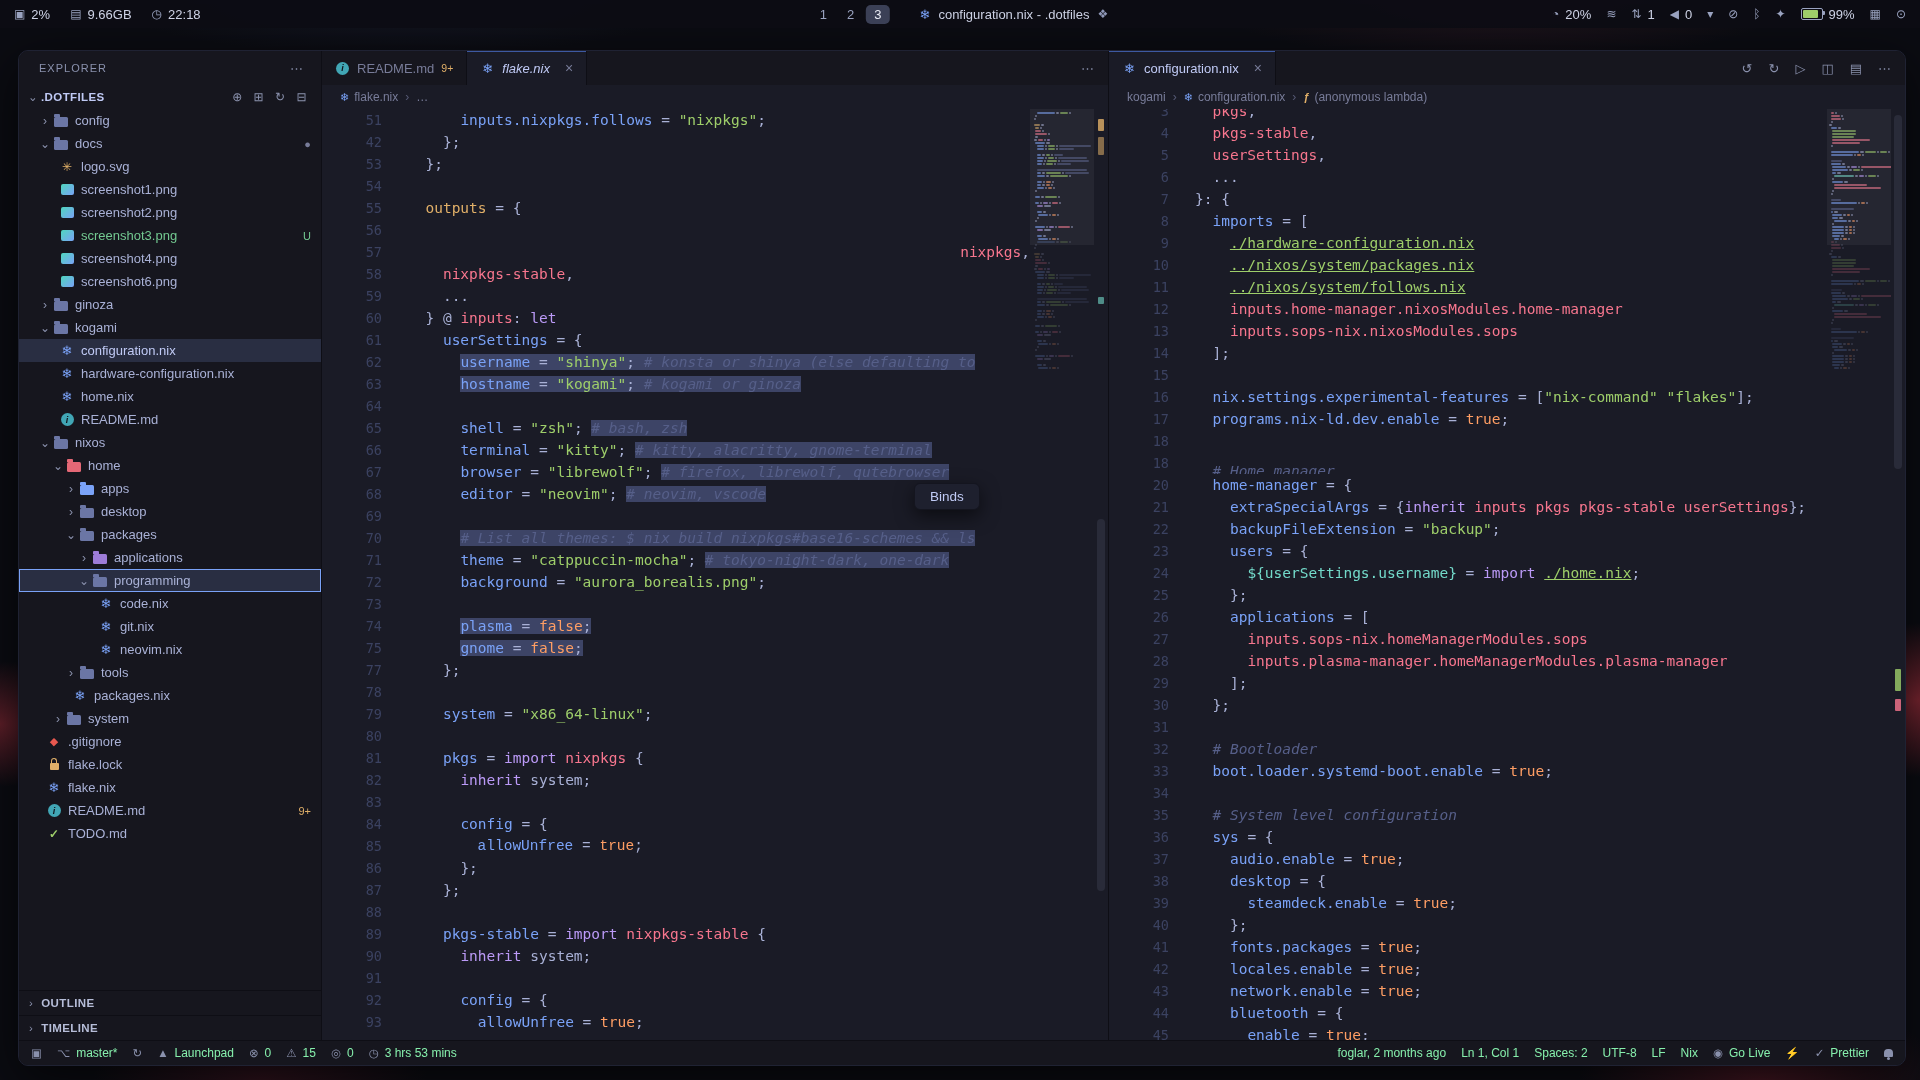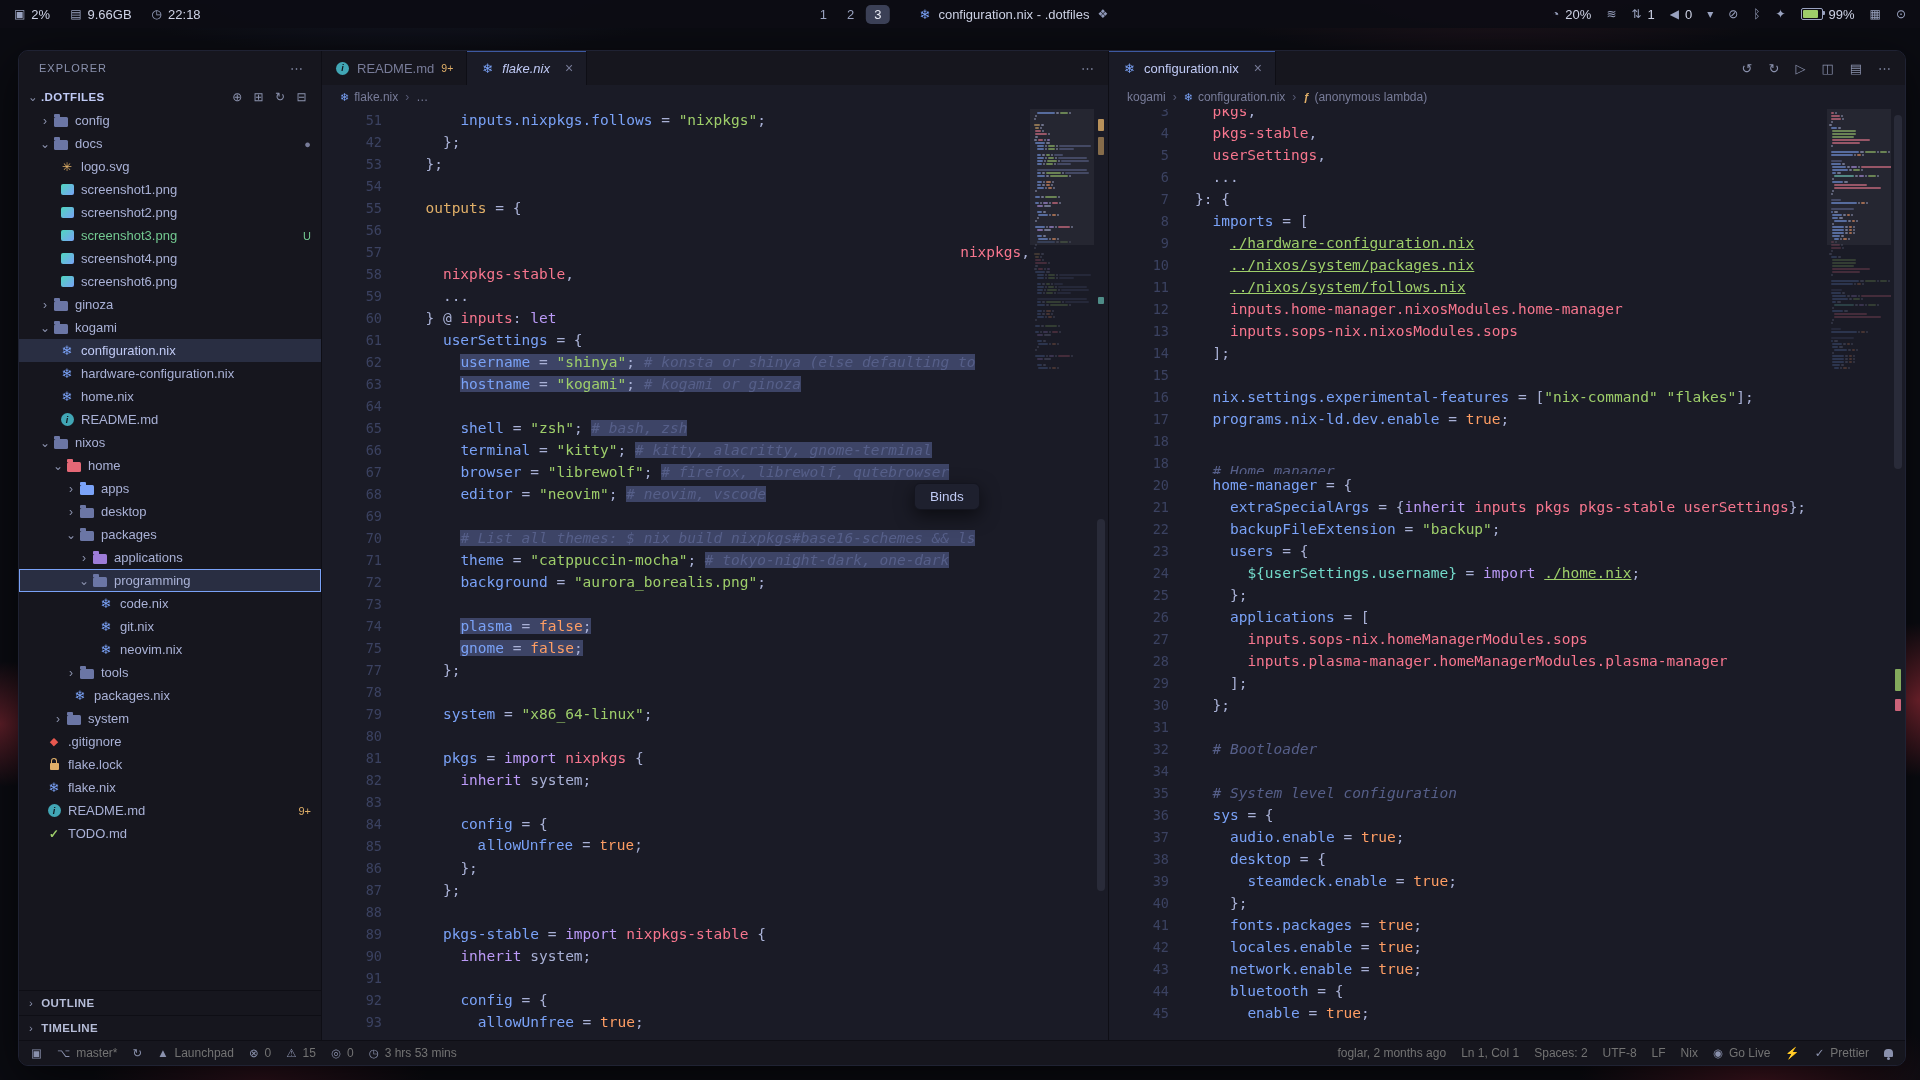--- a/index.html
+++ b/index.html
@@ -117,21 +117,21 @@
   .scrollcol{width:14px;flex:none;position:relative}
   .sthumb{position:absolute;left:3px;right:3px;background:rgba(156,163,199,.12);border-radius:4px}
   .tick{position:absolute;border-radius:1px}
   .binds{position:absolute;left:592px;top:374px;background:#1e202e;border:1px solid #14151f;border-radius:6px;
     padding:5px 15px;color:#c0caf5;font-size:13.5px;box-shadow:0 6px 18px rgba(0,0,0,.55);z-index:3}
   
   .statusbar{height:24px;flex:none;background:#16161e;border-top:1px solid #0e0e15;display:flex;align-items:center;
     justify-content:space-between;padding:0 12px;font-size:12px;color:#8a91ad}
   .sb-left,.sb-right{display:flex;align-items:center;gap:15px}
   .statusbar .mic{font-size:11.5px;color:#8a91ad}
-  .statusbar .mtx{color:#737373}
+  .statusbar .mtx{color:#86efac}
   .bell{width:9px;height:8px;background:#8a91ad;border-radius:4px 4px 1px 1px;position:relative;display:inline-block}
   .bell::after{content:"";position:absolute;left:3px;bottom:-3px;width:3px;height:3px;border-radius:50%;background:#8a91ad}
 </style>
 </head>
 <body>
 
 <div class="topbar">
   <div class="tb-left">
       <span class="mod">
         <span class="mic">▣</span>
@@ -955,20 +955,21 @@
               <div class="line"><span class="ln">23</span><span class="lc" style="padding-left: 4ch;"><span class="t-attr">users</span><span class="t-fg"> = {</span></span></div>
               <div class="line"><span class="ln">24</span><span class="lc" style="padding-left: 6ch;"><span class="t-teal">${userSettings.username}</span><span class="t-fg"> = </span><span class="t-kw">import</span><span class="t-fg"> </span><span class="t-link">./home.nix</span><span class="t-fg">;</span></span></div>
               <div class="line"><span class="ln">25</span><span class="lc" style="padding-left: 4ch;"><span class="t-fg">};</span></span></div>
               <div class="line"><span class="ln">26</span><span class="lc" style="padding-left: 4ch;"><span class="t-attr">applications</span><span class="t-fg"> = [</span></span></div>
               <div class="line"><span class="ln">27</span><span class="lc" style="padding-left: 6ch;"><span class="t-var">inputs.sops-nix.homeManagerModules.sops</span></span></div>
               <div class="line"><span class="ln">28</span><span class="lc" style="padding-left: 6ch;"><span class="t-var">inputs.plasma-manager.homeManagerModules.plasma-manager</span></span></div>
               <div class="line"><span class="ln">29</span><span class="lc" style="padding-left: 4ch;"><span class="t-fg">];</span></span></div>
               <div class="line"><span class="ln">30</span><span class="lc" style="padding-left: 2ch;"><span class="t-fg">};</span></span></div>
               <div class="line"><span class="ln">31</span><span class="lc" style="padding-left: 0ch;"></span></div>
               <div class="line"><span class="ln">32</span><span class="lc" style="padding-left: 2ch;"><span class="t-cmt"># Bootloader</span></span></div>
+              <div class="line"><span class="ln">33</span><span class="lc" style="padding-left: 2ch;"><span class="t-attr">boot.loader.systemd-boot.enable</span><span class="t-fg"> = </span><span class="t-bool">true</span><span class="t-fg">;</span></span></div>
               <div class="line"><span class="ln">34</span><span class="lc" style="padding-left: 0ch;"></span></div>
               <div class="line"><span class="ln">35</span><span class="lc" style="padding-left: 2ch;"><span class="t-cmt"># System level configuration</span></span></div>
               <div class="line"><span class="ln">36</span><span class="lc" style="padding-left: 2ch;"><span class="t-attr">sys</span><span class="t-fg"> = {</span></span></div>
               <div class="line"><span class="ln">37</span><span class="lc" style="padding-left: 4ch;"><span class="t-attr">audio.enable</span><span class="t-fg"> = </span><span class="t-bool">true</span><span class="t-fg">;</span></span></div>
               <div class="line"><span class="ln">38</span><span class="lc" style="padding-left: 4ch;"><span class="t-attr">desktop</span><span class="t-fg"> = {</span></span></div>
               <div class="line"><span class="ln">39</span><span class="lc" style="padding-left: 6ch;"><span class="t-attr">steamdeck.enable</span><span class="t-fg"> = </span><span class="t-bool">true</span><span class="t-fg">;</span></span></div>
               <div class="line"><span class="ln">40</span><span class="lc" style="padding-left: 4ch;"><span class="t-fg">};</span></span></div>
               <div class="line"><span class="ln">41</span><span class="lc" style="padding-left: 4ch;"><span class="t-attr">fonts.packages</span><span class="t-fg"> = </span><span class="t-bool">true</span><span class="t-fg">;</span></span></div>
               <div class="line"><span class="ln">42</span><span class="lc" style="padding-left: 4ch;"><span class="t-attr">locales.enable</span><span class="t-fg"> = </span><span class="t-bool">true</span><span class="t-fg">;</span></span></div>
               <div class="line"><span class="ln">43</span><span class="lc" style="padding-left: 4ch;"><span class="t-attr">network.enable</span><span class="t-fg"> = </span><span class="t-bool">true</span><span class="t-fg">;</span></span></div>

